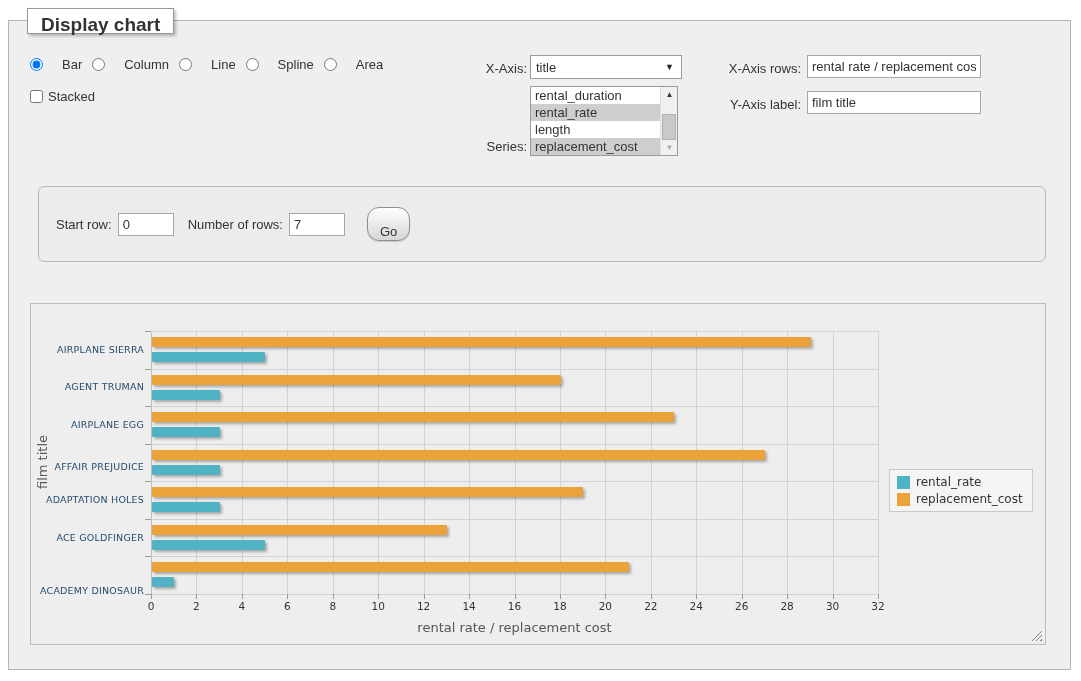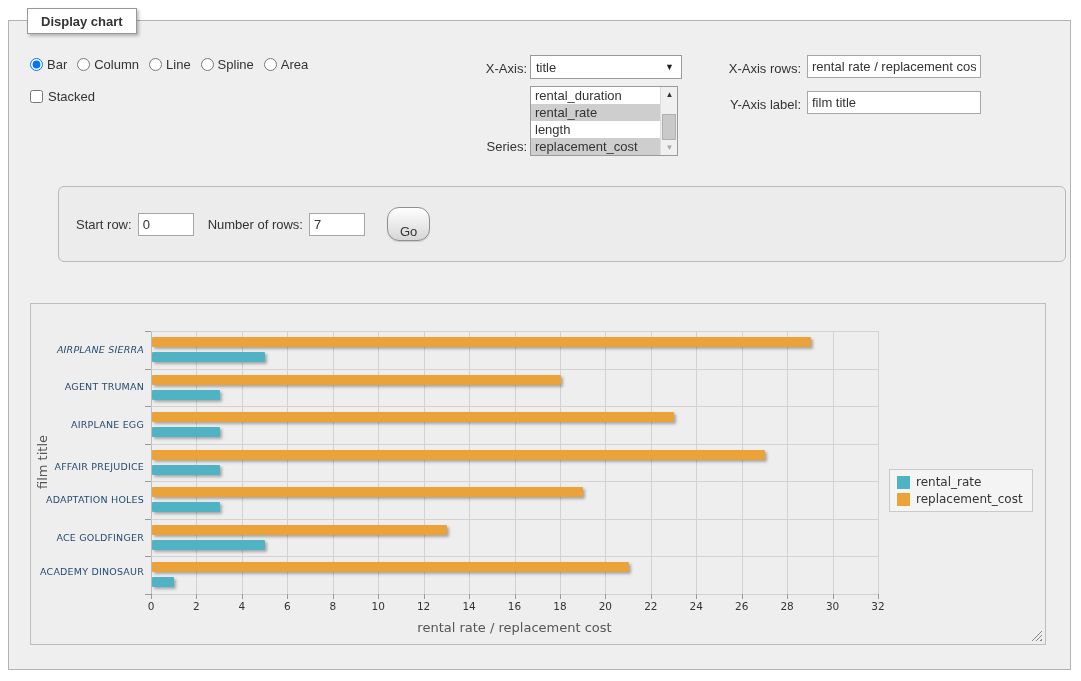--- a/index.html
+++ b/index.html
@@ -5,26 +5,26 @@
   * { margin:0; padding:0; box-sizing:border-box; }
   html,body { background:#fff; }
   body { font-family:"Liberation Sans", sans-serif; }
   .stage { position:relative; width:1081px; height:681px; background:#fff; overflow:hidden; }
 
   
   .outer-panel { position:absolute; left:8px; top:20px; width:1063px; height:650px;
                  background:#efefef; border:1px solid #b3b3b3; }
   .legend-box { position:absolute; left:27px; top:8px; height:26px; padding:5px 13px 0 13px;
                 background:#fff; border:1px solid #979797; box-shadow:2px 2px 3px rgba(0,0,0,0.25);
-                font-size:13px; font-weight:bold; color:#333; z-index:5; }
+                font-size:19px; font-weight:bold; color:#333; z-index:5; }
 
   
   .form-label { position:absolute; font-size:13px; color:#333; }
   .radio-row { position:absolute; left:30px; top:57px; display:flex; gap:10px; font-size:13px; color:#333; }
-  .radio-row label { display:flex; align-items:center; gap:4px; }
+  .radio-row label { display:flex; align-items:center; gap:19px; }
   .check-row { position:absolute; left:30px; top:89px; display:flex; gap:5px; align-items:center; font-size:13px; color:#333; }
   input[type=radio], input[type=checkbox] { margin:0; }
 
   .text-input { border:1px solid #a6a6a6; background:#fff; font-size:13px; color:#333;
                 font-family:"Liberation Sans", sans-serif; padding:2px 4px; height:23px; }
   .title-input { position:absolute; left:30px; top:125px; width:177px; }
 
   .lbl-right { text-align:right; }
   .xaxis-lbl { left:427px; top:61px; width:100px; }
   .series-lbl { left:427px; top:139px; width:100px; }
@@ -46,21 +46,21 @@
   .sb-btn { position:absolute; left:0; width:17px; height:15px; display:flex; align-items:center; justify-content:center; font-size:8px; }
   .sb-btn.up { top:0; color:#333; }
   .sb-btn.down { bottom:0; color:#aaa; }
   .sb-thumb { position:absolute; left:1px; top:27px; width:14px; height:26px; background:#c9c9c9; border:1px solid #b0b0b0; }
 
   .xal-input { position:absolute; left:807px; top:55px; width:174px; }
   .yal-input { position:absolute; left:807px; top:91px; width:174px; }
 
   
   .rows-panel { position:absolute; left:38px; top:186px; width:1008px; height:76px; background:#ececec;
-                border:1px solid #b9b9b9; border-radius:6px; display:flex; align-items:center; padding-left:17px;margin-left:20px; }
+                border:1px solid #b9b9b9; border-radius:6px; display:flex; align-items:center; padding-left:17px; }
   .rows-panel .lbl { font-size:13px; color:#333; }
   .rows-panel .num-input { width:56px; margin-left:6px; }
   .gap14 { width:14px; } .gap22 { width:22px; }
   .go-btn { height:24px; padding:16px 12px; border-radius:12px; border:1px solid #8e8e8e;
             background:linear-gradient(#fefefe,#d7d7d7); font-size:13px; color:#333;
             font-family:"Liberation Sans", sans-serif; box-shadow:0 1px 1px rgba(0,0,0,0.15); }
 
   
   .chart-box { position:absolute; left:30px; top:303px; width:1016px; height:342px; background:#eee;
                border:1px solid #bdbdbd; font-family:"DejaVu Sans", sans-serif; }
@@ -168,27 +168,27 @@
     <input class="text-input num-input" value="7" style="">
     <span class="gap22"></span>
     <button class="go-btn">Go</button>
   </div>
 
   <div class="chart-box">
     <div class="ylabel-wrap">
         <span>film title</span>
       </div>
     <div class="cat-labels">
-        <div class="cat-label" style="top: 12.7857px; font-style: italic;">AIRPLANE SIERRA</div>
+        <div class="cat-label" style="top: 12.7857px;">AIRPLANE SIERRA</div>
         <div class="cat-label" style="top: 50.3571px;">AGENT TRUMAN</div>
         <div class="cat-label" style="top: 87.9286px;">AIRPLANE EGG</div>
         <div class="cat-label" style="top: 114px; margin-top: 16px;">AFFAIR PREJUDICE</div>
         <div class="cat-label" style="top: 163.071px;">ADAPTATION HOLES</div>
         <div class="cat-label" style="top: 200.643px;">ACE GOLDFINGER</div>
-        <div class="cat-label" style="top: 235px;">ACADEMY DINOSAUR</div>
+        <div class="cat-label" style="top: 254px;">ACADEMY DINOSAUR</div>
       </div>
     <div class="plot">
       <div class="axis-left"></div>
       <div class="axis-bottom"></div>
     <div class="vgrid" style="left: 6.25%;"></div>
         <div class="vgrid" style="left: 12.5%;"></div>
         <div class="vgrid" style="left: 18.75%;"></div>
         <div class="vgrid" style="left: 25%;"></div>
         <div class="vgrid" style="left: 31.25%;"></div>
         <div class="vgrid" style="left: 37.5%;"></div>

